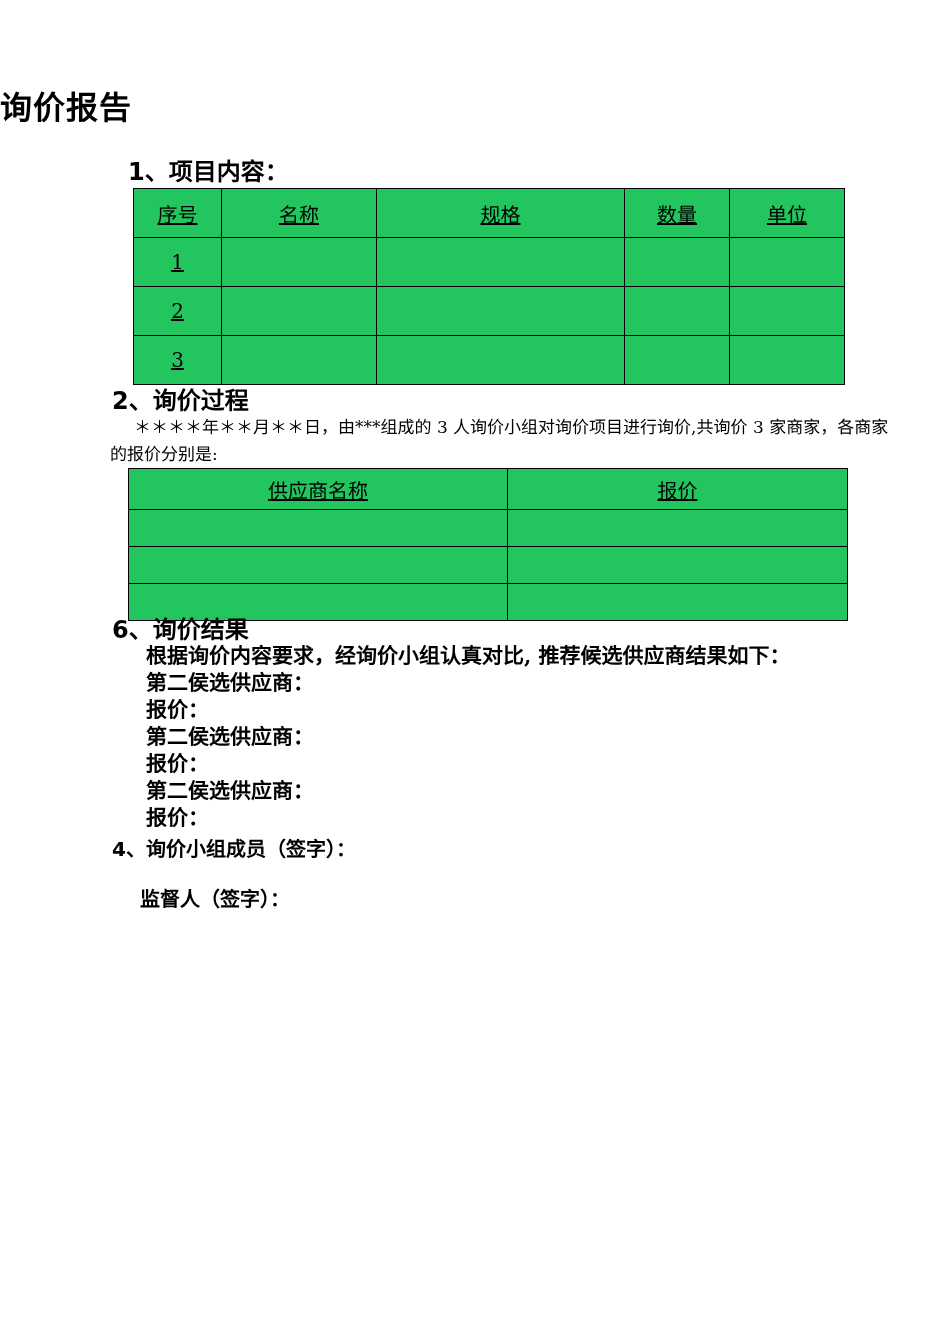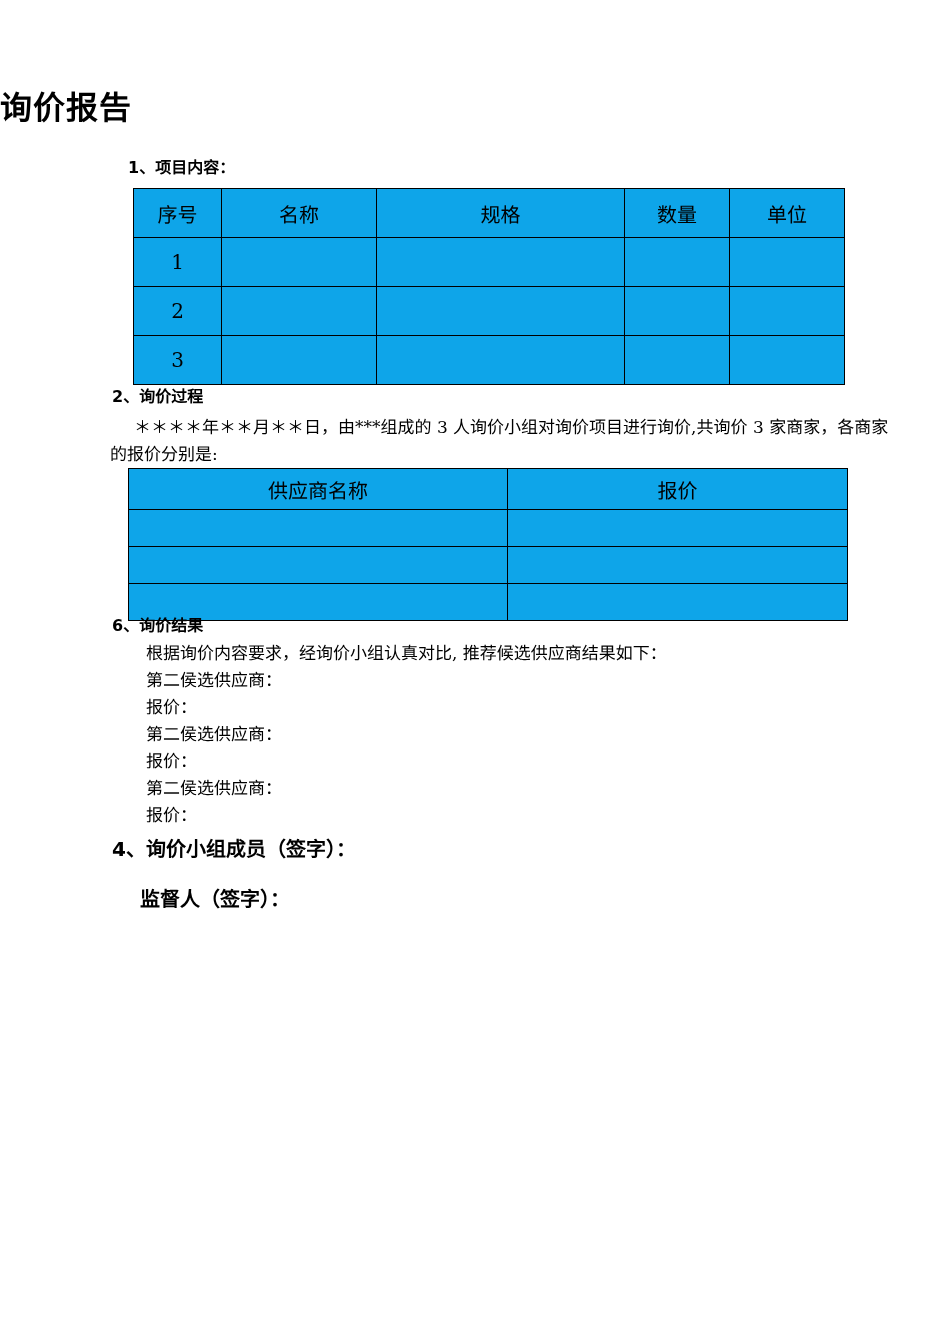--- a/index.html
+++ b/index.html
@@ -34,37 +34,38 @@
     font-weight: bold;
     letter-spacing: 1px;
     line-height: 1;
   }
 
   
   .section-heading {
     position: absolute;
     font-family: "DejaVu Sans", "Liberation Sans", sans-serif;
     font-weight: bold;
-    font-size: 16px;
+    font-size: 24px;
     line-height: 1.15;
     white-space: nowrap;
   }
   #sec1-heading { top: 159px; left: 128px; }
   #sec2-heading { top: 388px; left: 112px; text-align: right; }
   #sec3-heading { top: 617px; left: 112px; }
   #sec4-heading { top: 838px; left: 112px; font-size: 20px; }
   #sec4-supervisor { top: 888px; left: 140px; font-size: 20px;
     font-family: "DejaVu Sans", "Liberation Sans", sans-serif; font-weight: bold; }
 
   
   table.doc-table {
     position: absolute;
     border-collapse: collapse;
     table-layout: fixed;
-    background: #0ea5e9;
+    background: #22c55e;
+    text-decoration: underline;
   }
   table.doc-table td,
   table.doc-table th {
     border: 1px solid #000000;
     padding: 0;
     font-weight: normal;
     text-align: center;
     vertical-align: middle;
     font-family: "DejaVu Serif", "Liberation Serif", serif;
     font-size: 20px;
@@ -93,24 +94,25 @@
     font-size: 17px;
     line-height: 27px;
     white-space: nowrap;
   }
   #sec2-par-l1 { top: 414px; left: 134px; }
   #sec2-par-l2 { top: 441px; left: 110px; }
 
   .result-line {
     position: absolute;
     font-family: "DejaVu Serif", "Liberation Serif", serif;
-    font-size: 17px;
+    font-size: 21px;
     line-height: 1.15;
     white-space: nowrap;
     left: 146px;
+    font-weight: bold;
   }
   #res-0 { top: 644px; }
   #res-1 { top: 671px; }
   #res-2 { top: 698px; }
   #res-3 { top: 725px; }
   #res-4 { top: 752px; }
   #res-5 { top: 779px; }
   #res-6 { top: 806px; }
 </style>
 </head>

